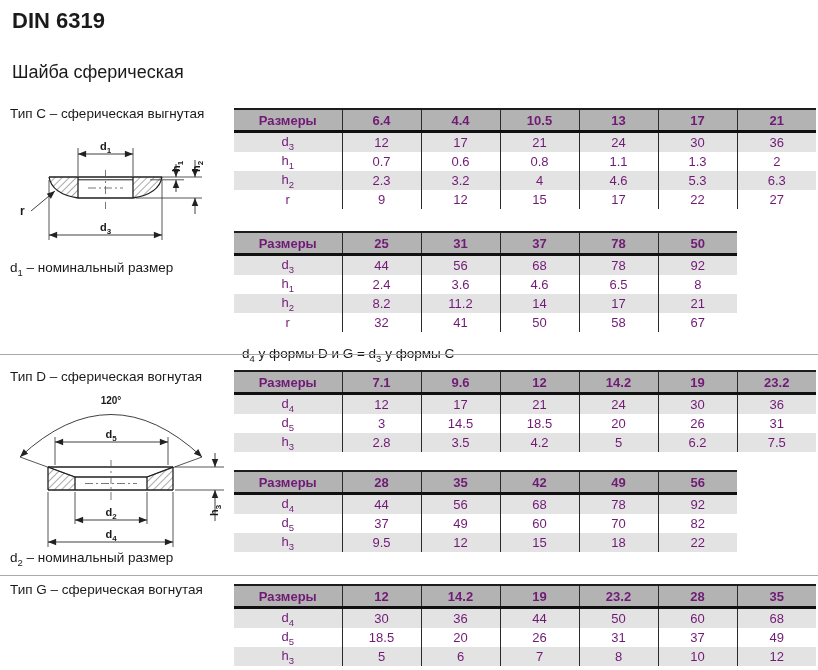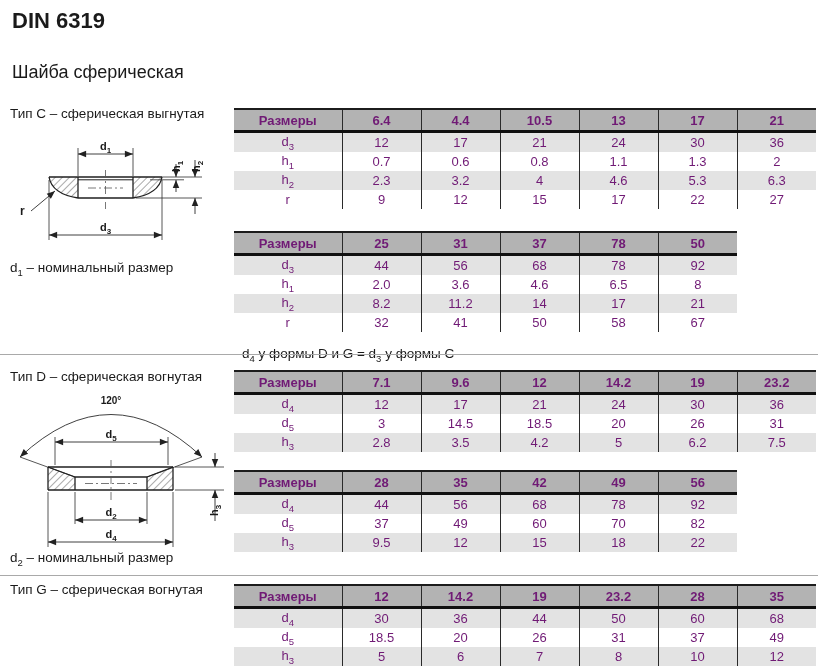--- a/index.html
+++ b/index.html
@@ -182,21 +182,21 @@
           <tr>
             <td><span>d</span><sub>3</sub></td>
             <td>44</td>
             <td>56</td>
             <td>68</td>
             <td>78</td>
             <td>92</td>
           </tr>
           <tr>
             <td><span>h</span><sub>1</sub></td>
-            <td>2.0</td>
+            <td>2.4</td>
             <td>3.6</td>
             <td>4.6</td>
             <td>6.5</td>
             <td>8</td>
           </tr>
           <tr>
             <td><span>h</span><sub>2</sub></td>
             <td>8.2</td>
             <td>11.2</td>
             <td>14</td>

